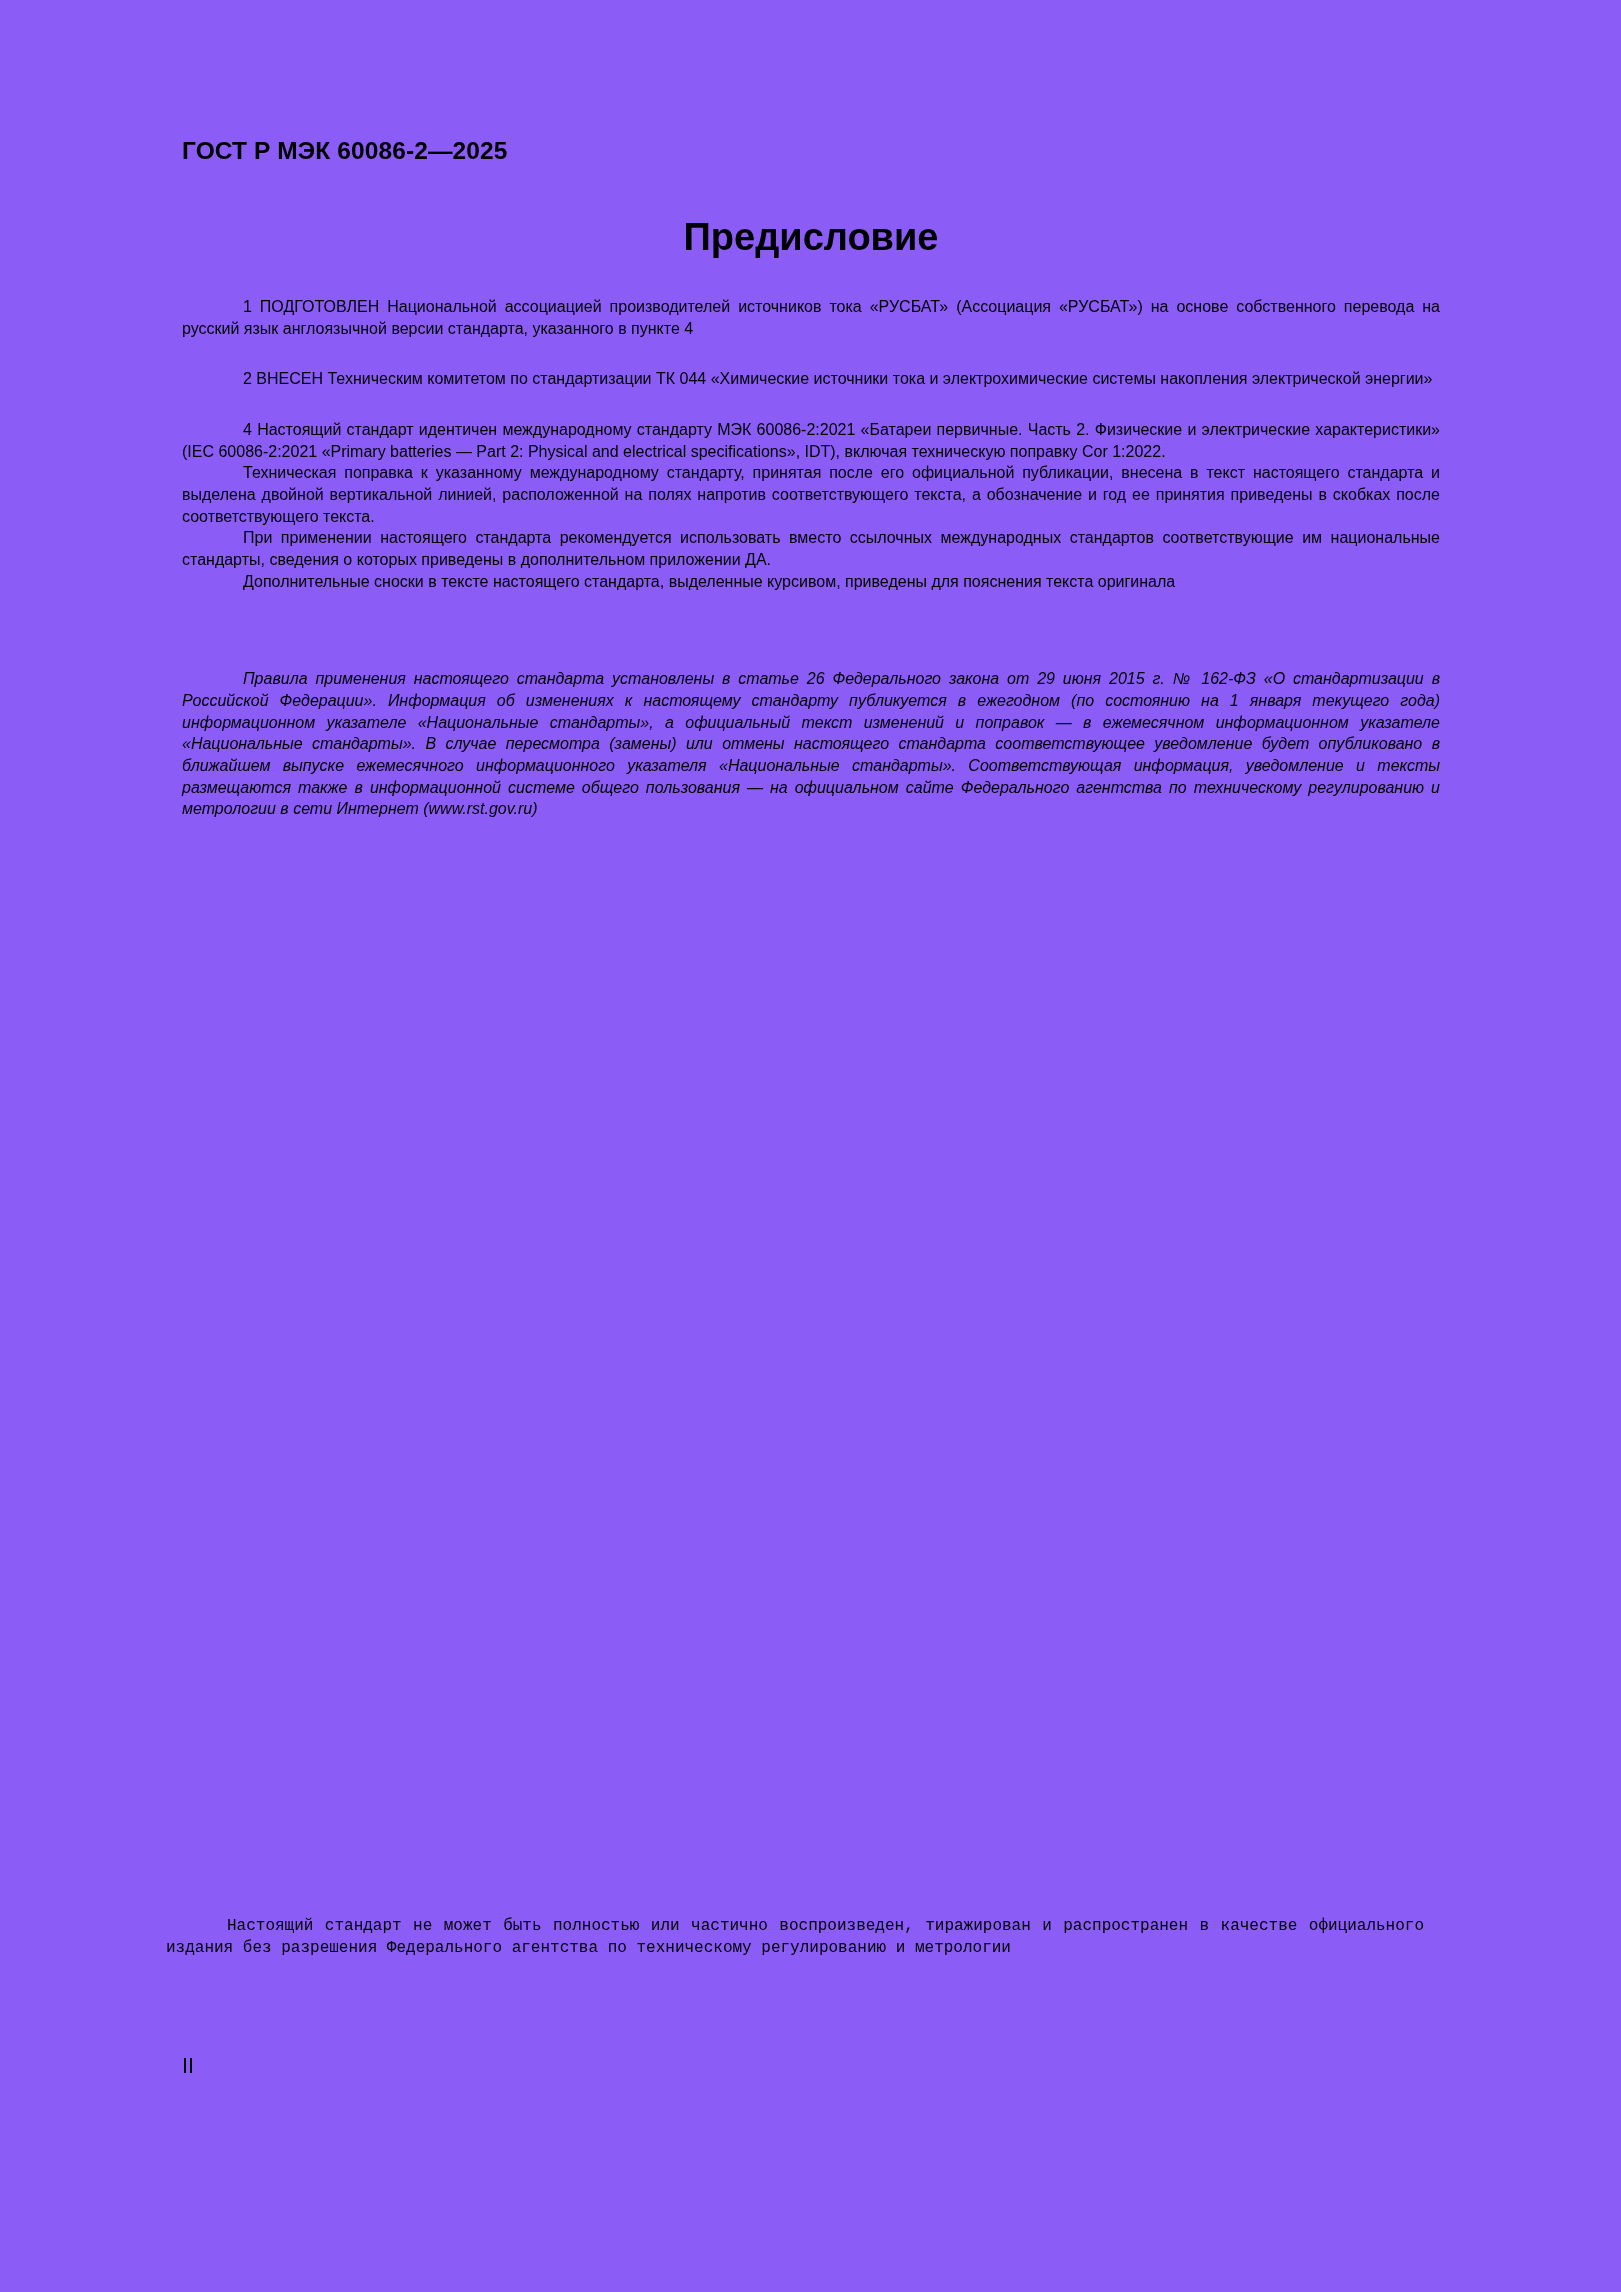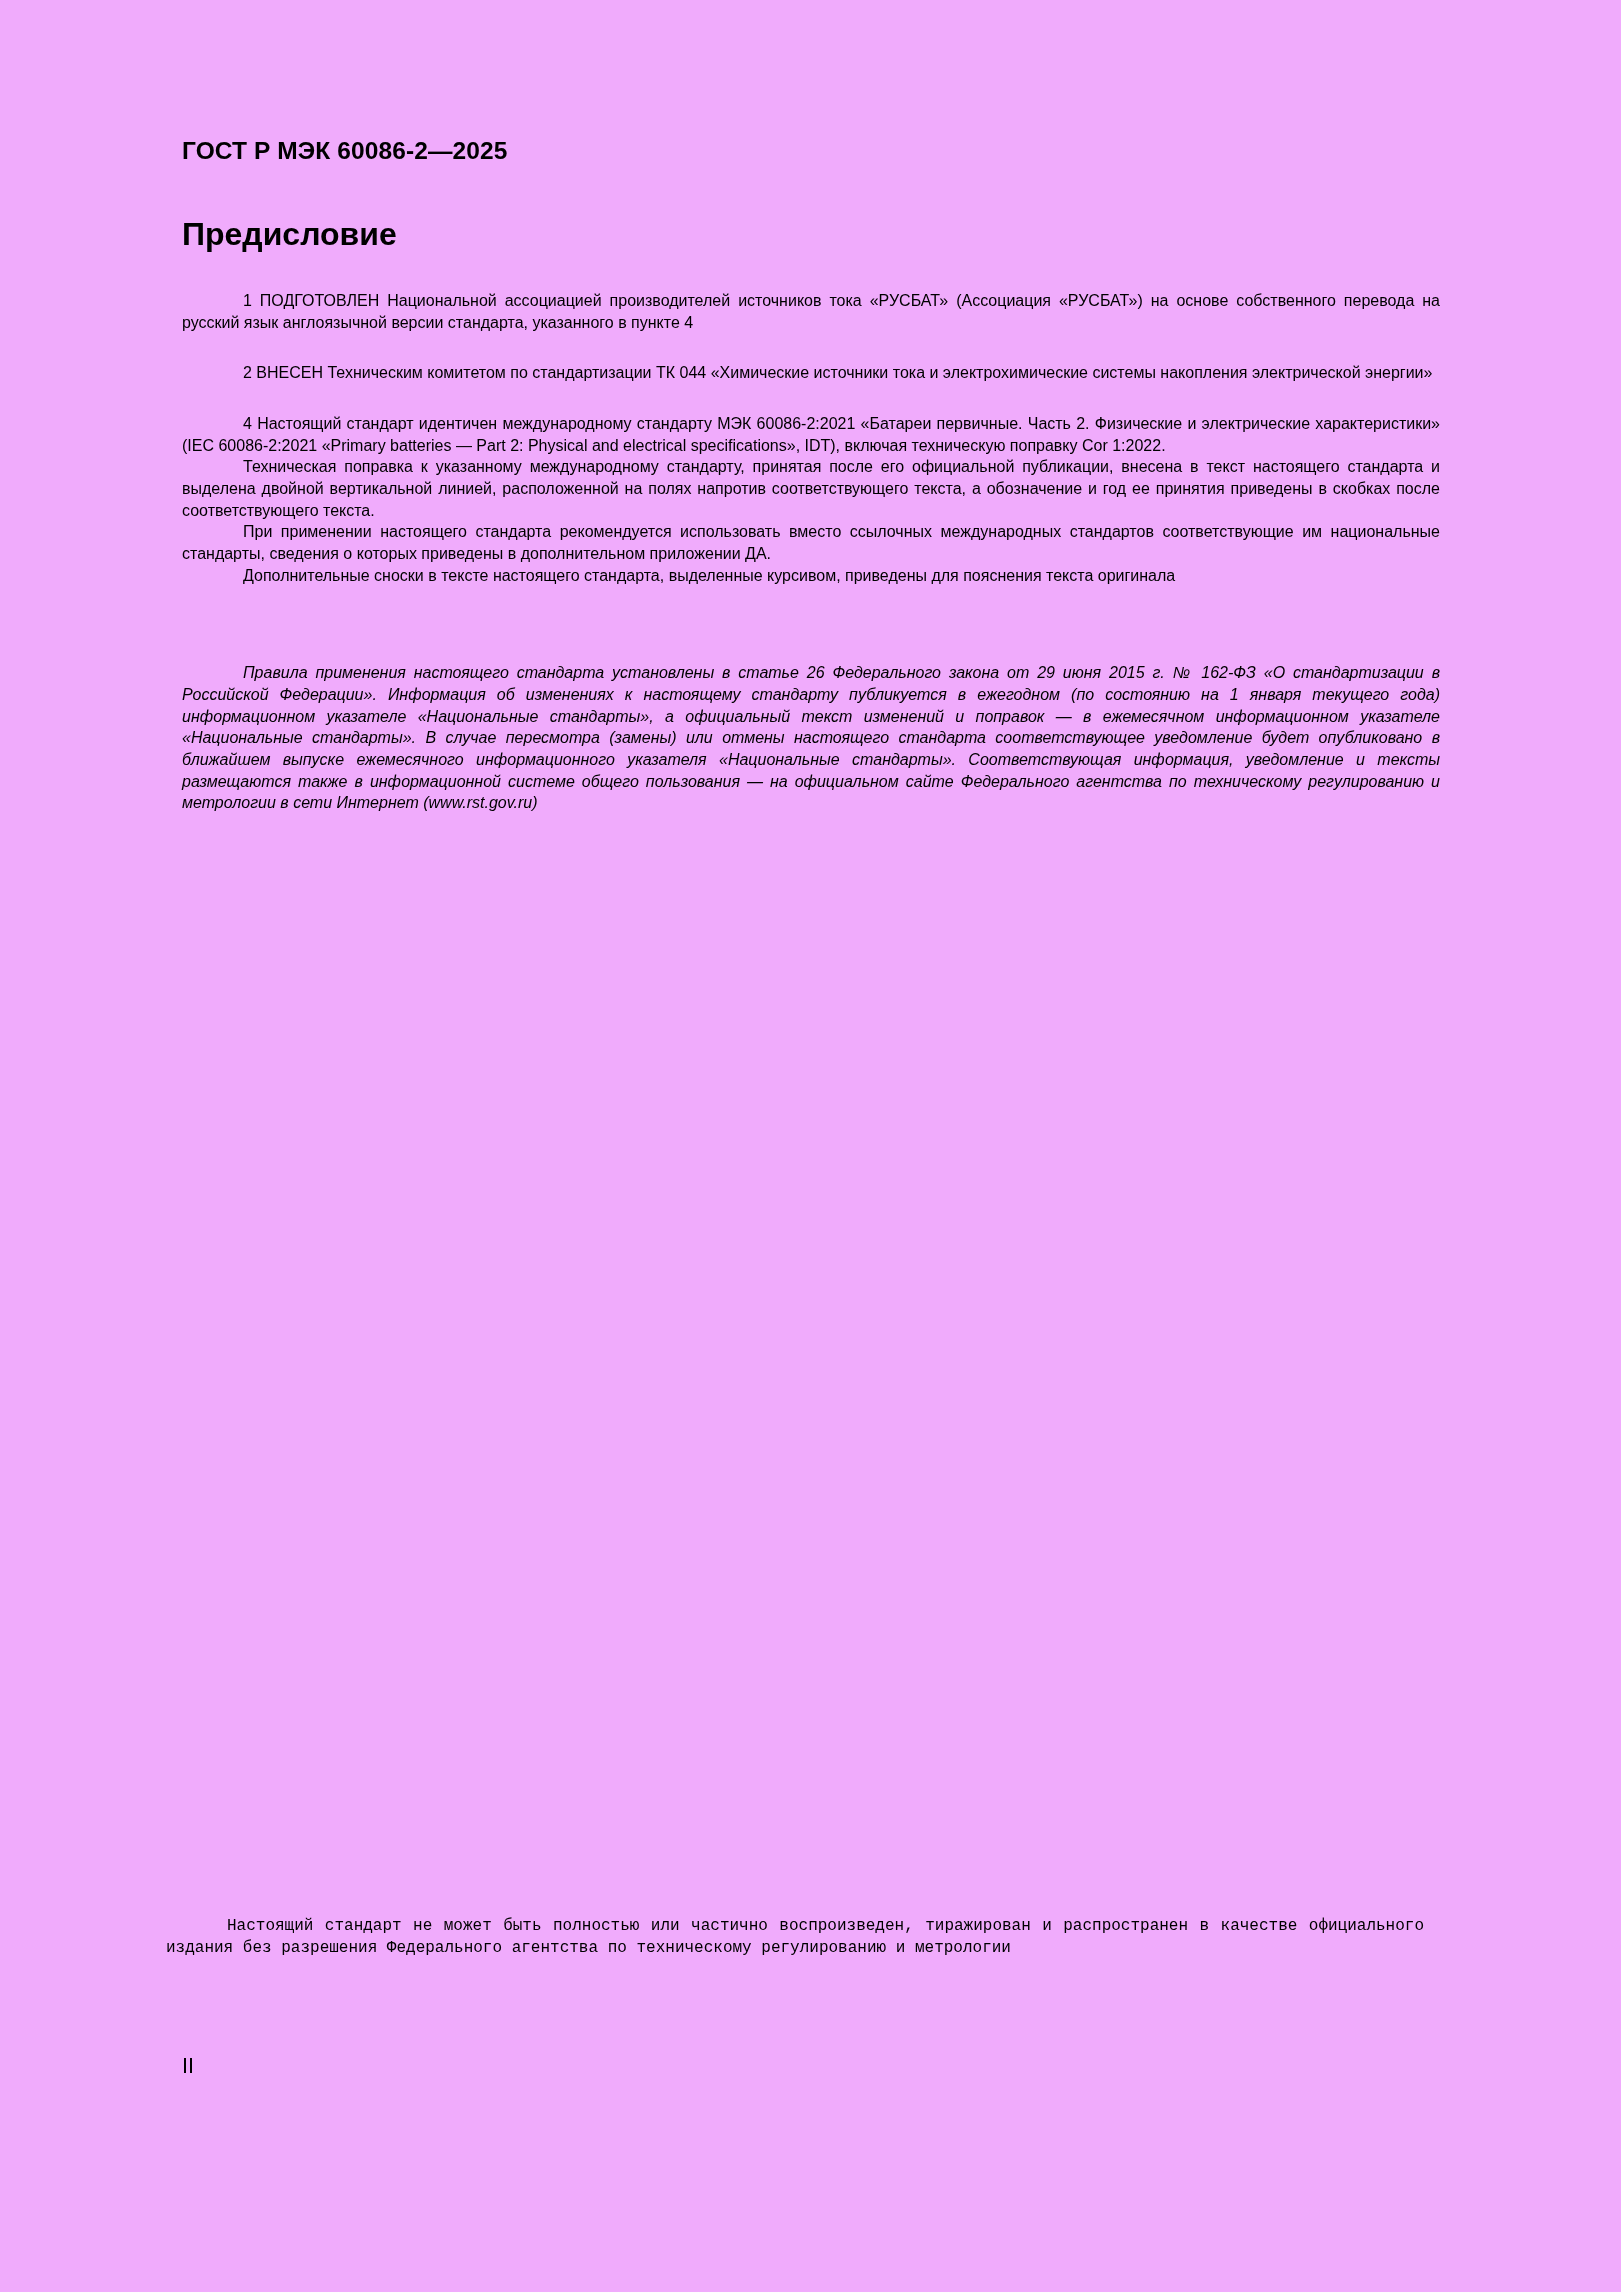--- a/index.html
+++ b/index.html
@@ -9,37 +9,38 @@
   }
   body {
     font-family: "Liberation Sans", sans-serif;
     color: #000000;
   }
   .page {
     position: relative;
     width: 1621px;
     height: 2293px;
     margin: 0 auto;
-    background: #f0abfc;
+    background: #8b5cf6;
     box-sizing: border-box;
   }
   .content {
     position: absolute;
     left: 182px;
     top: 137px;
     width: 1258px;
   }
   .doc-header {
     font-size: 24.5px;
     font-weight: bold;
     letter-spacing: 0.1px;
     margin-bottom: 51px;
   }
   .doc-title {
-    font-size: 32px;
+    text-align: center;
+    font-size: 38px;
     font-weight: bold;
     margin-bottom: 37px;
   }
   p {
     margin: 0;
     font-size: 16px;
     line-height: 1.355;
     text-align: justify;
     text-justify: inter-word;
   }

